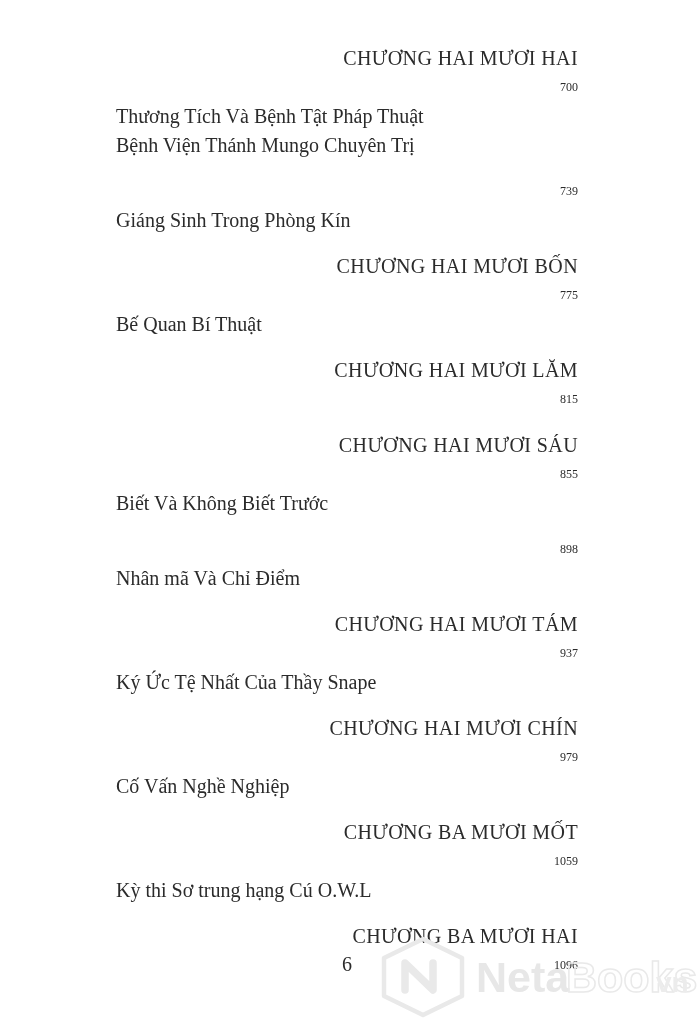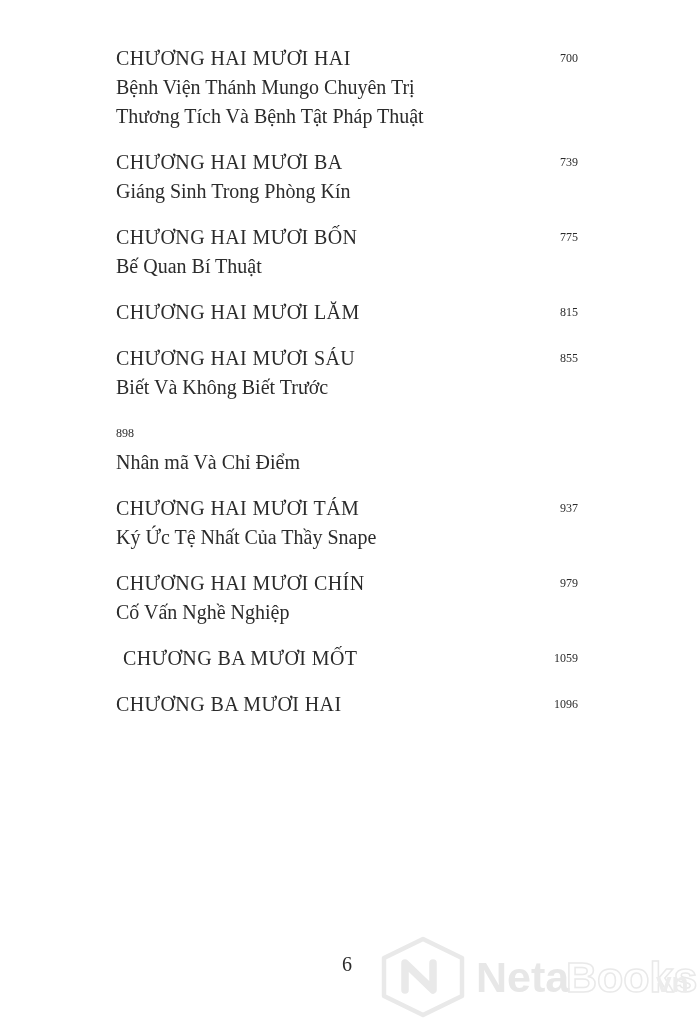--- a/index.html
+++ b/index.html
@@ -18,20 +18,21 @@
     top: 44px;
     width: 462px;
   }
   .entry { margin-bottom: 17px; }
   .entry-head {
     display: flex;
     justify-content: space-between;
     align-items: flex-end;
     font-size: 20px;
     line-height: 29px;
+    flex-direction: column;
   }
   .chapter {
     letter-spacing: 0.4px;
     white-space: nowrap;
   }
   .chapter.indent-sm { padding-left: 7px; }
   .pagenum {
     font-size: 12px;
     font-variant-numeric: oldstyle-nums;
     white-space: nowrap;
@@ -68,27 +69,26 @@
 </head>
 <body>
 
 <div class="toc">
 
   <div class="entry">
     <div class="entry-head">
       <span class="chapter">CHƯƠNG HAI MƯƠI HAI</span>
       <span class="pagenum">700</span>
     </div>
+    <div class="subtitle">Thương Tích Và Bệnh Tật Pháp Thuật</div>
     <div class="subtitle">Bệnh Viện Thánh Mungo Chuyên Trị</div>
-    <div class="subtitle">Thương Tích Và Bệnh Tật Pháp Thuật</div>
   </div>
 
   <div class="entry">
     <div class="entry-head">
-      <span class="chapter">CHƯƠNG HAI MƯƠI BA</span>
       <span class="pagenum">739</span>
     </div>
     <div class="subtitle">Giáng Sinh Trong Phòng Kín</div>
   </div>
 
   <div class="entry">
     <div class="entry-head">
       <span class="chapter">CHƯƠNG HAI MƯƠI BỐN</span>
       <span class="pagenum">775</span>
     </div>
@@ -132,20 +132,21 @@
     </div>
     <div class="subtitle">Cố Vấn Nghề Nghiệp</div>
   </div>
 
 
   <div class="entry">
     <div class="entry-head">
       <span class="chapter indent-sm">CHƯƠNG BA MƯƠI MỐT</span>
       <span class="pagenum">1059</span>
     </div>
+    <div class="subtitle">Kỳ thi Sơ trung hạng Cú O.W.L</div>
   </div>
 
   <div class="entry">
     <div class="entry-head">
       <span class="chapter">CHƯƠNG BA MƯƠI HAI</span>
       <span class="pagenum">1096</span>
     </div>
   </div>
 
 </div>

